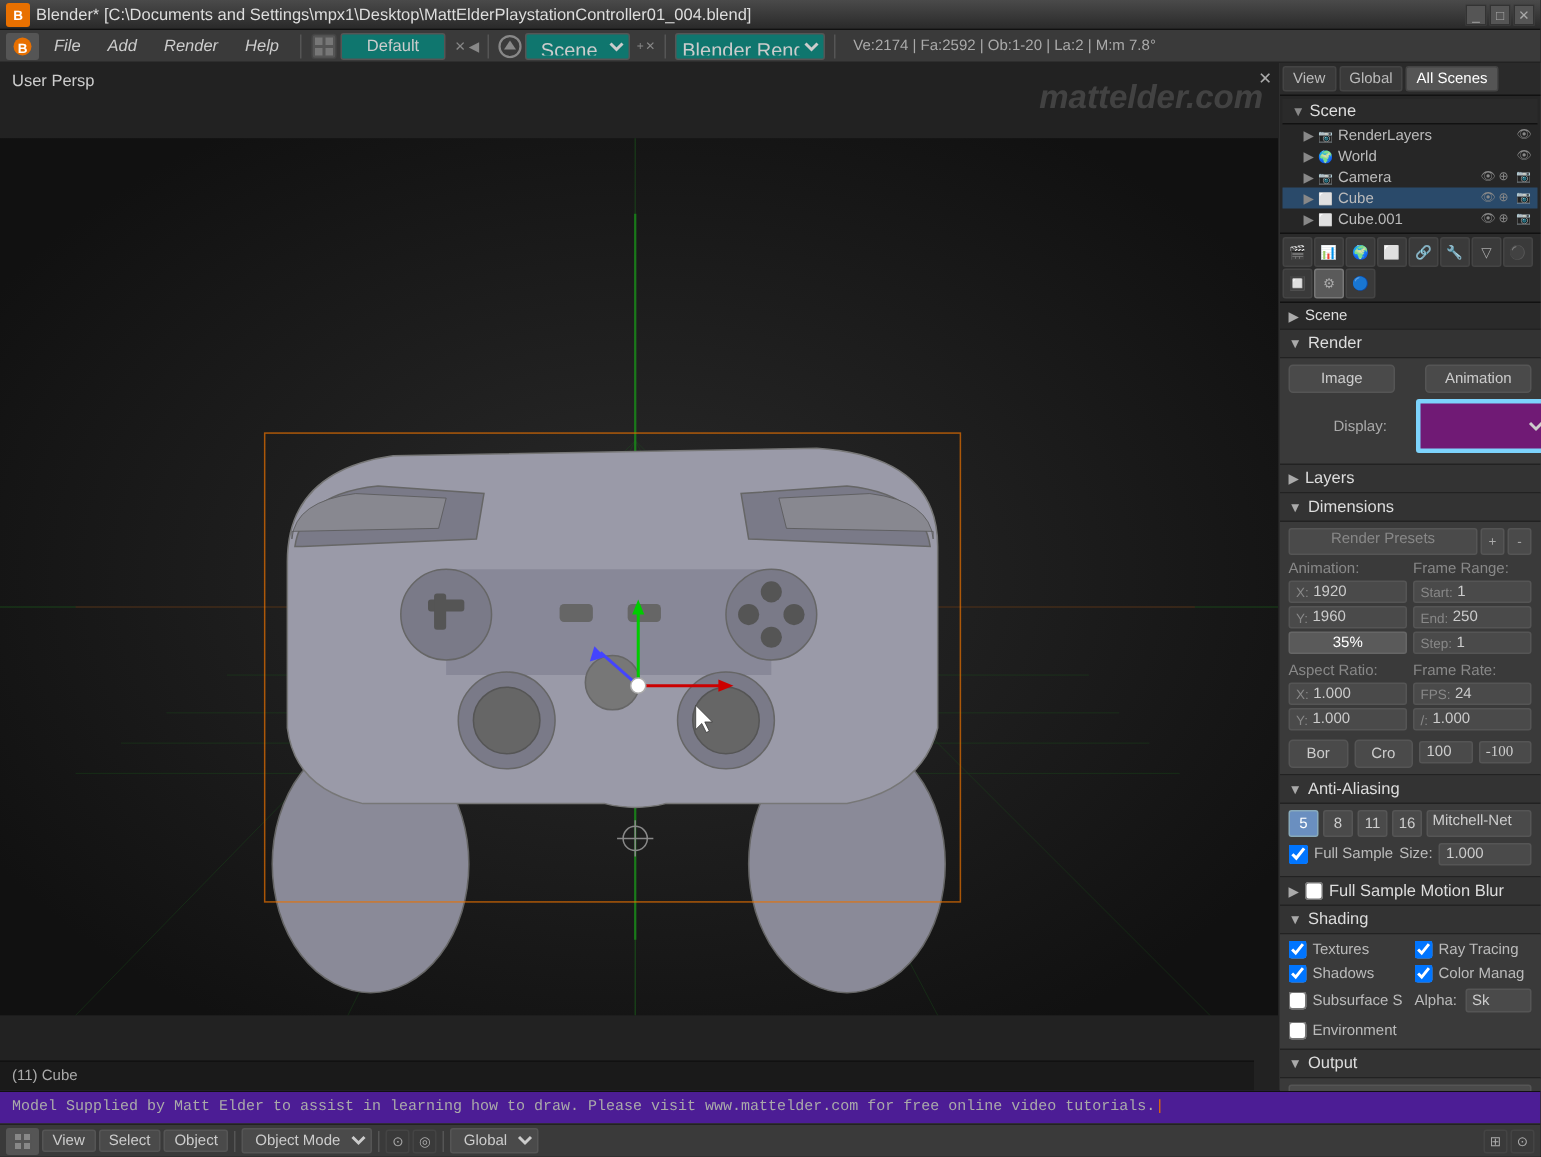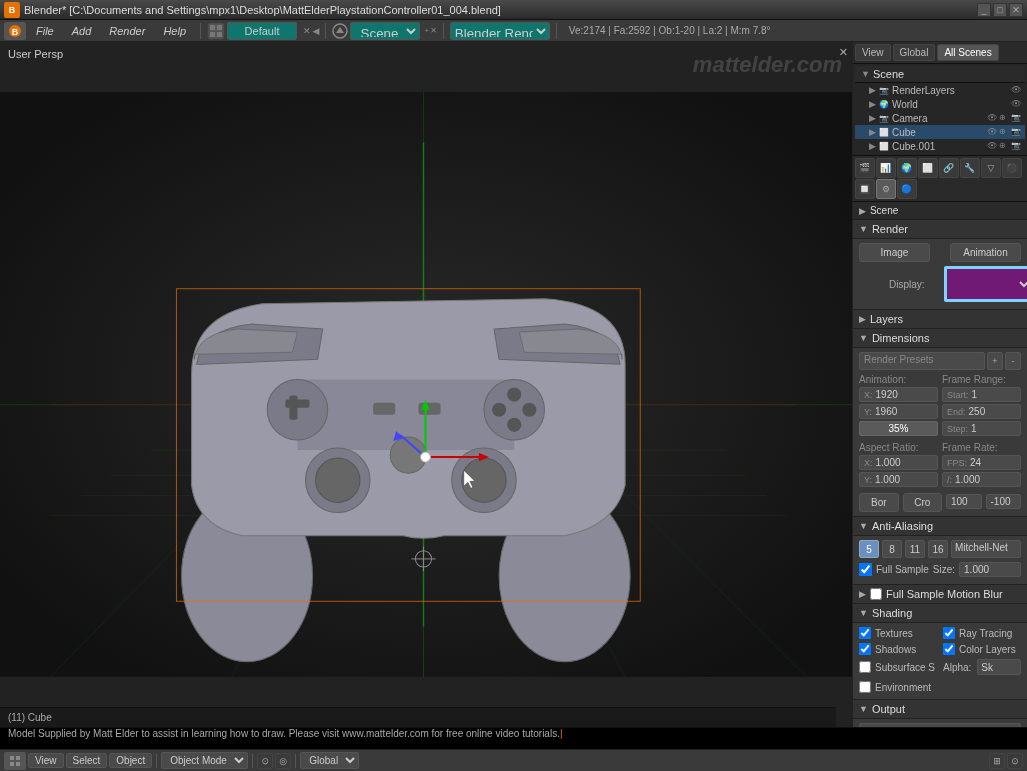--- a/index.html
+++ b/index.html
@@ -284,27 +284,28 @@
       outline: none;
     }
 
     
     .format-row { display: flex; align-items: center; gap: 3px; margin-bottom: 3px; }
     .format-select { background: #4a4a4a; border: 1px solid #555; border-radius: 2px; color: #ccc; font-size: 10px; padding: 1px 3px; height: 18px; }
 
     
     #info-bar {
       height: 22px;
-      background: #000000;
+      background: #4c1d95;
       border-top: 1px solid #111;
       display: flex;
-      align-items: flex-start;
+      align-items: center;
       padding: 0 8px;
       font-size: 10px;
       color: #aaa;
+      font-family: Liberation Mono, monospace;
     }
 
     
     #bottom-toolbar {
       height: 22px;
       background: #3a3a3a;
       border-top: 1px solid #222;
       display: flex;
       align-items: center;
       padding: 0 4px;
@@ -327,20 +328,21 @@
       top: 0; left: 0;
       width: 100%; height: 100%;
     }
 
     
     .presets-row {
       display: flex;
       align-items: center;
       gap: 2px;
       margin-bottom: 4px;
+      text-align: center;
     }
     .presets-field {
       flex: 1;
       background: #4a4a4a;
       border: 1px solid #555;
       border-radius: 2px;
       padding: 1px 4px;
       font-size: 10px;
       color: #888;
       height: 18px;
@@ -736,21 +738,21 @@
           </div>
         </div>
       </div>
 
       <div style="display:flex;gap:4px;align-items:center;">
         <button class="render-btn">Bor</button>
         <button class="render-btn">Cro</button>
         <div class="dim-field" style="flex:1;">
           <span>100</span>
         </div>
-        <div class="dim-field" style="flex:1;">
+        <div class="dim-field" style="flex:1;font-family:Liberation Serif, serif;">
           <span>-100</span>
         </div>
       </div>
     </div>
 
     <div class="section-header">
       <span class="arrow">▼</span>
       <span>Anti-Aliasing</span>
     </div>
     <div class="section-content">
@@ -788,21 +790,21 @@
         <div class="check-row">
           <input type="checkbox" checked="" style="">
           <span>Ray Tracing</span>
         </div>
         <div class="check-row">
           <input type="checkbox" checked="" style="">
           <span>Shadows</span>
         </div>
         <div class="check-row">
           <input type="checkbox" checked="" style="">
-          <span>Color Layers</span>
+          <span>Color Manag</span>
         </div>
         <div class="check-row">
           <input type="checkbox" style="">
           <span>Subsurface S</span>
         </div>
         <div class="check-row">
           <span>Alpha:</span>
           <div class="prop-select" style="height:16px;display:flex;align-items:center;padding:0 3px;font-size:10px;background:#4a4a4a;border:1px solid #555;border-radius:2px;color:#ccc;width:30px;margin-left:2px;">Sk</div>
         </div>
       </div>

